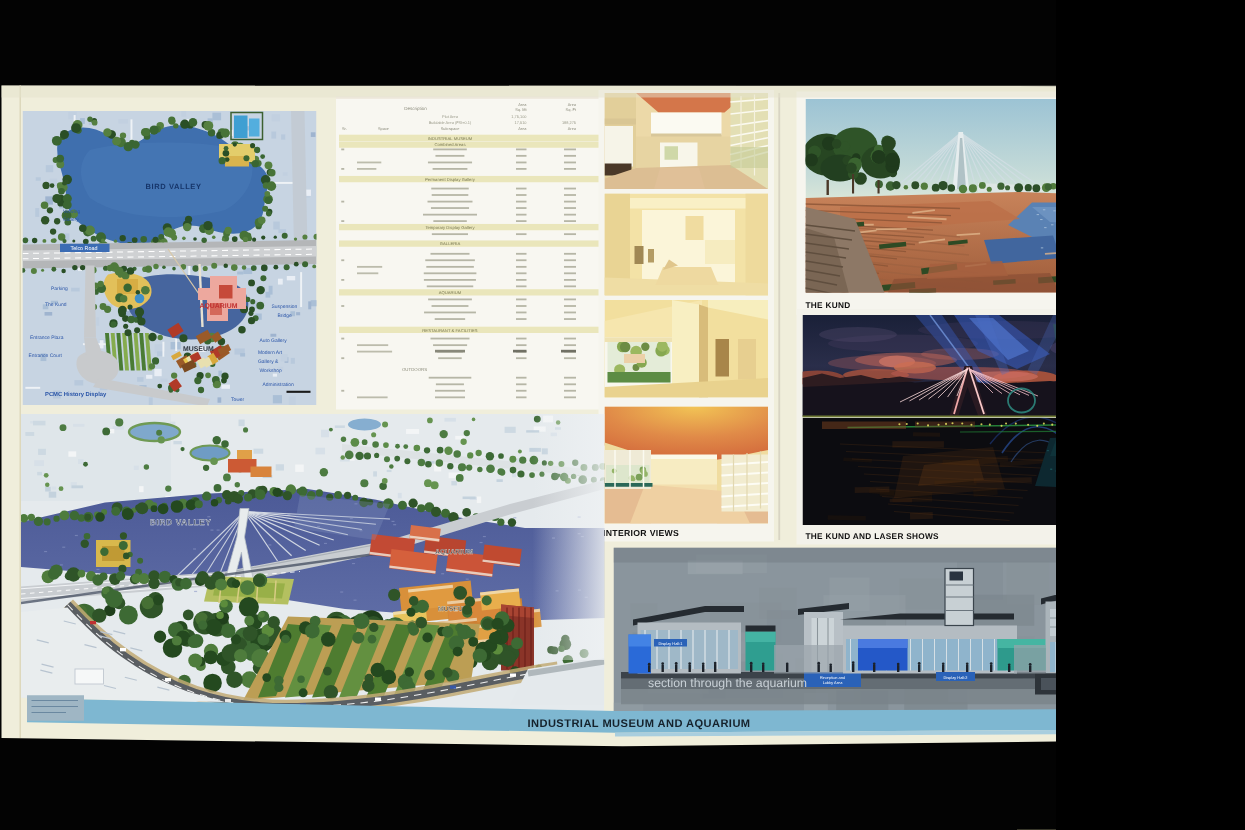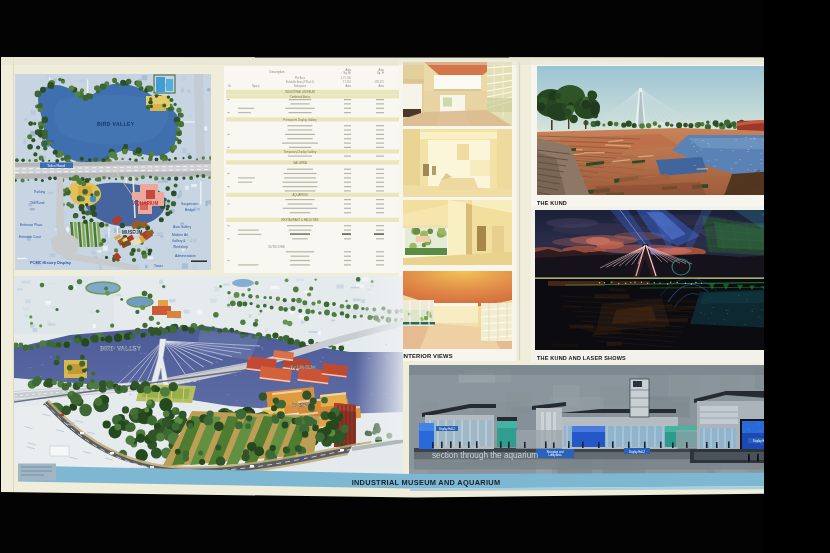--- a/index.html
+++ b/index.html
@@ -1,14 +1,14 @@
 <!DOCTYPE html>
 <html><head><meta charset="utf-8"><title>board</title><style>
 html,body{margin:0;padding:0;background:#000;}
-#wrap{position:relative;width:764px;height:553px;overflow:hidden;background:#fef9c3;}
+#wrap{position:relative;width:704px;height:553px;overflow:hidden;background:#fef9c3;}
 text{font-family:"Liberation Sans",sans-serif;}
 </style></head><body>
 <div id="wrap">
 <svg width="830" height="553" viewBox="0 0 830 553">
 <defs>
 <linearGradient id="sky" x1="0" y1="0" x2="0" y2="1">
  <stop offset="0" stop-color="#9cc3d4"></stop>
           <stop offset="0.75" stop-color="#c7dcd8"></stop>
           <stop offset="1" stop-color="#dde8d8"></stop>
 </linearGradient>

